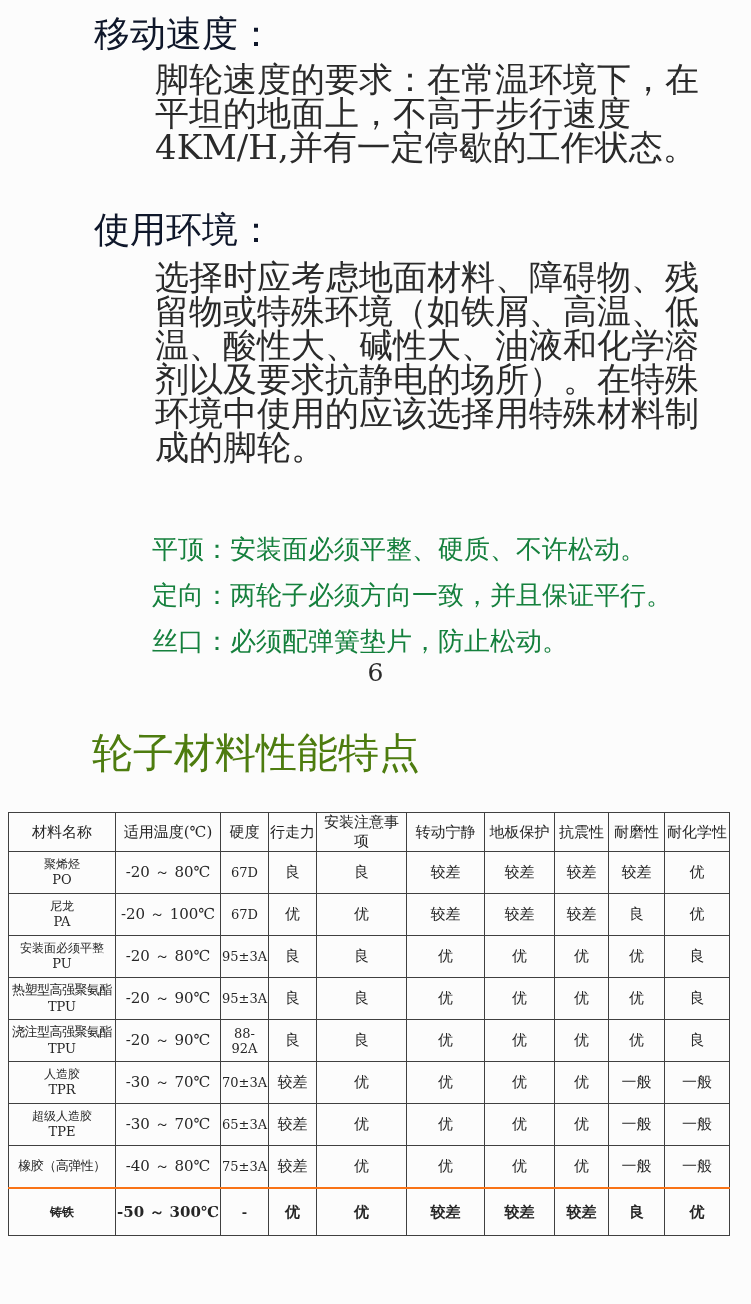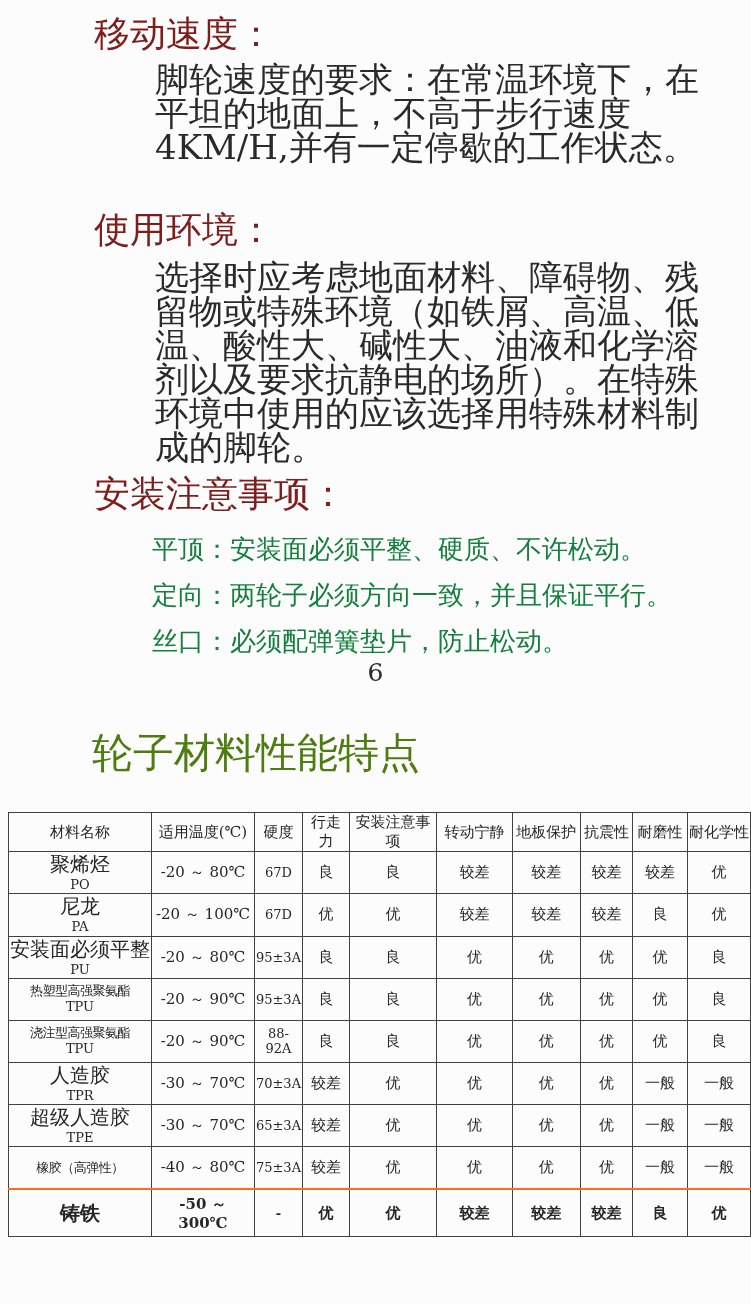--- a/index.html
+++ b/index.html
@@ -1,21 +1,21 @@
 <!DOCTYPE html>
 <html><head>
 <meta charset="utf-8">
 <style>
   html,body{margin:0;padding:0;}
   body{width:751px;height:1304px;background:#fcfcfc;overflow:hidden;}
   .page{
     position:relative;width:751px;height:1304px;background:#fcfcfc;
     color:#1f1f1f;font-family:"DejaVu Serif","Liberation Serif",serif;
   }
-  .heading{position:absolute;left:94px;font-size:36px;white-space:nowrap;color:#7f1d1d;}
+  .heading{position:absolute;left:94px;font-size:36px;white-space:nowrap;color:#0f172a;}
   .h1{top:10px}
   .h2{top:206px}
   .h3{top:470px}
   .body-p{position:absolute;left:155px;width:552px;font-size:34px;line-height:34px;margin:0;color:#2a2a2a;text-align:left;}
   .p1{top:62px}
   .p2{top:260px}
   .note{position:absolute;left:152px;font-size:26px;margin:0;white-space:nowrap;color:#15803d;}
   .n1{top:532px}
   .n2{top:578px}
   .n3{top:624px}
@@ -26,36 +26,35 @@
     font-family:"DejaVu Serif","Liberation Serif",serif;
   }
   .perf th,.perf td{
     border:1px solid #404040;text-align:center;vertical-align:middle;
     padding:0 1px;color:#262626;font-weight:normal;overflow:hidden;
   }
   .perf th{font-size:15px;height:31px;}
   .perf td{font-size:15px;height:41px;}
   .perf td:nth-child(3){font-size:13px;}
   .perf tbody tr:last-child td{height:46px;border-top:2px solid #f97316;font-weight:bold;}
-  .mat-line{line-height:1.25;font-size:20px;white-space:nowrap;}
+  .mat-line{line-height:1.25;font-size:12px;white-space:nowrap;}
   .mat-line.tight{font-size:13px;letter-spacing:-0.5px;}
   .mat-line.latin{font-size:13px;}
 </style>
 </head>
 <body>
 
 <div class="page">
 
   <div class="heading h1">移动速度：</div>
   <p class="body-p p1">脚轮速度的要求：在常温环境下，在平坦的地面上，不高于步行速度4KM/H,并有一定停歇的工作状态。</p>
 
   <div class="heading h2">使用环境：</div>
   <p class="body-p p2">选择时应考虑地面材料、障碍物、残留物或特殊环境（如铁屑、高温、低温、酸性大、碱性大、油液和化学溶剂以及要求抗静电的场所）。在特殊环境中使用的应该选择用特殊材料制成的脚轮。</p>
 
-  <div class="heading h3">安装注意事项：</div>
   <p class="note n1">平顶：安装面必须平整、硬质、不许松动。</p>
   <p class="note n2">定向：两轮子必须方向一致，并且保证平行。</p>
   <p class="note n3">丝口：必须配弹簧垫片，防止松动。</p>
 
   <div class="pageno">6</div>
 
   <div class="table-title">轮子材料性能特点</div>
 
   <table class="perf">
     <colgroup>

